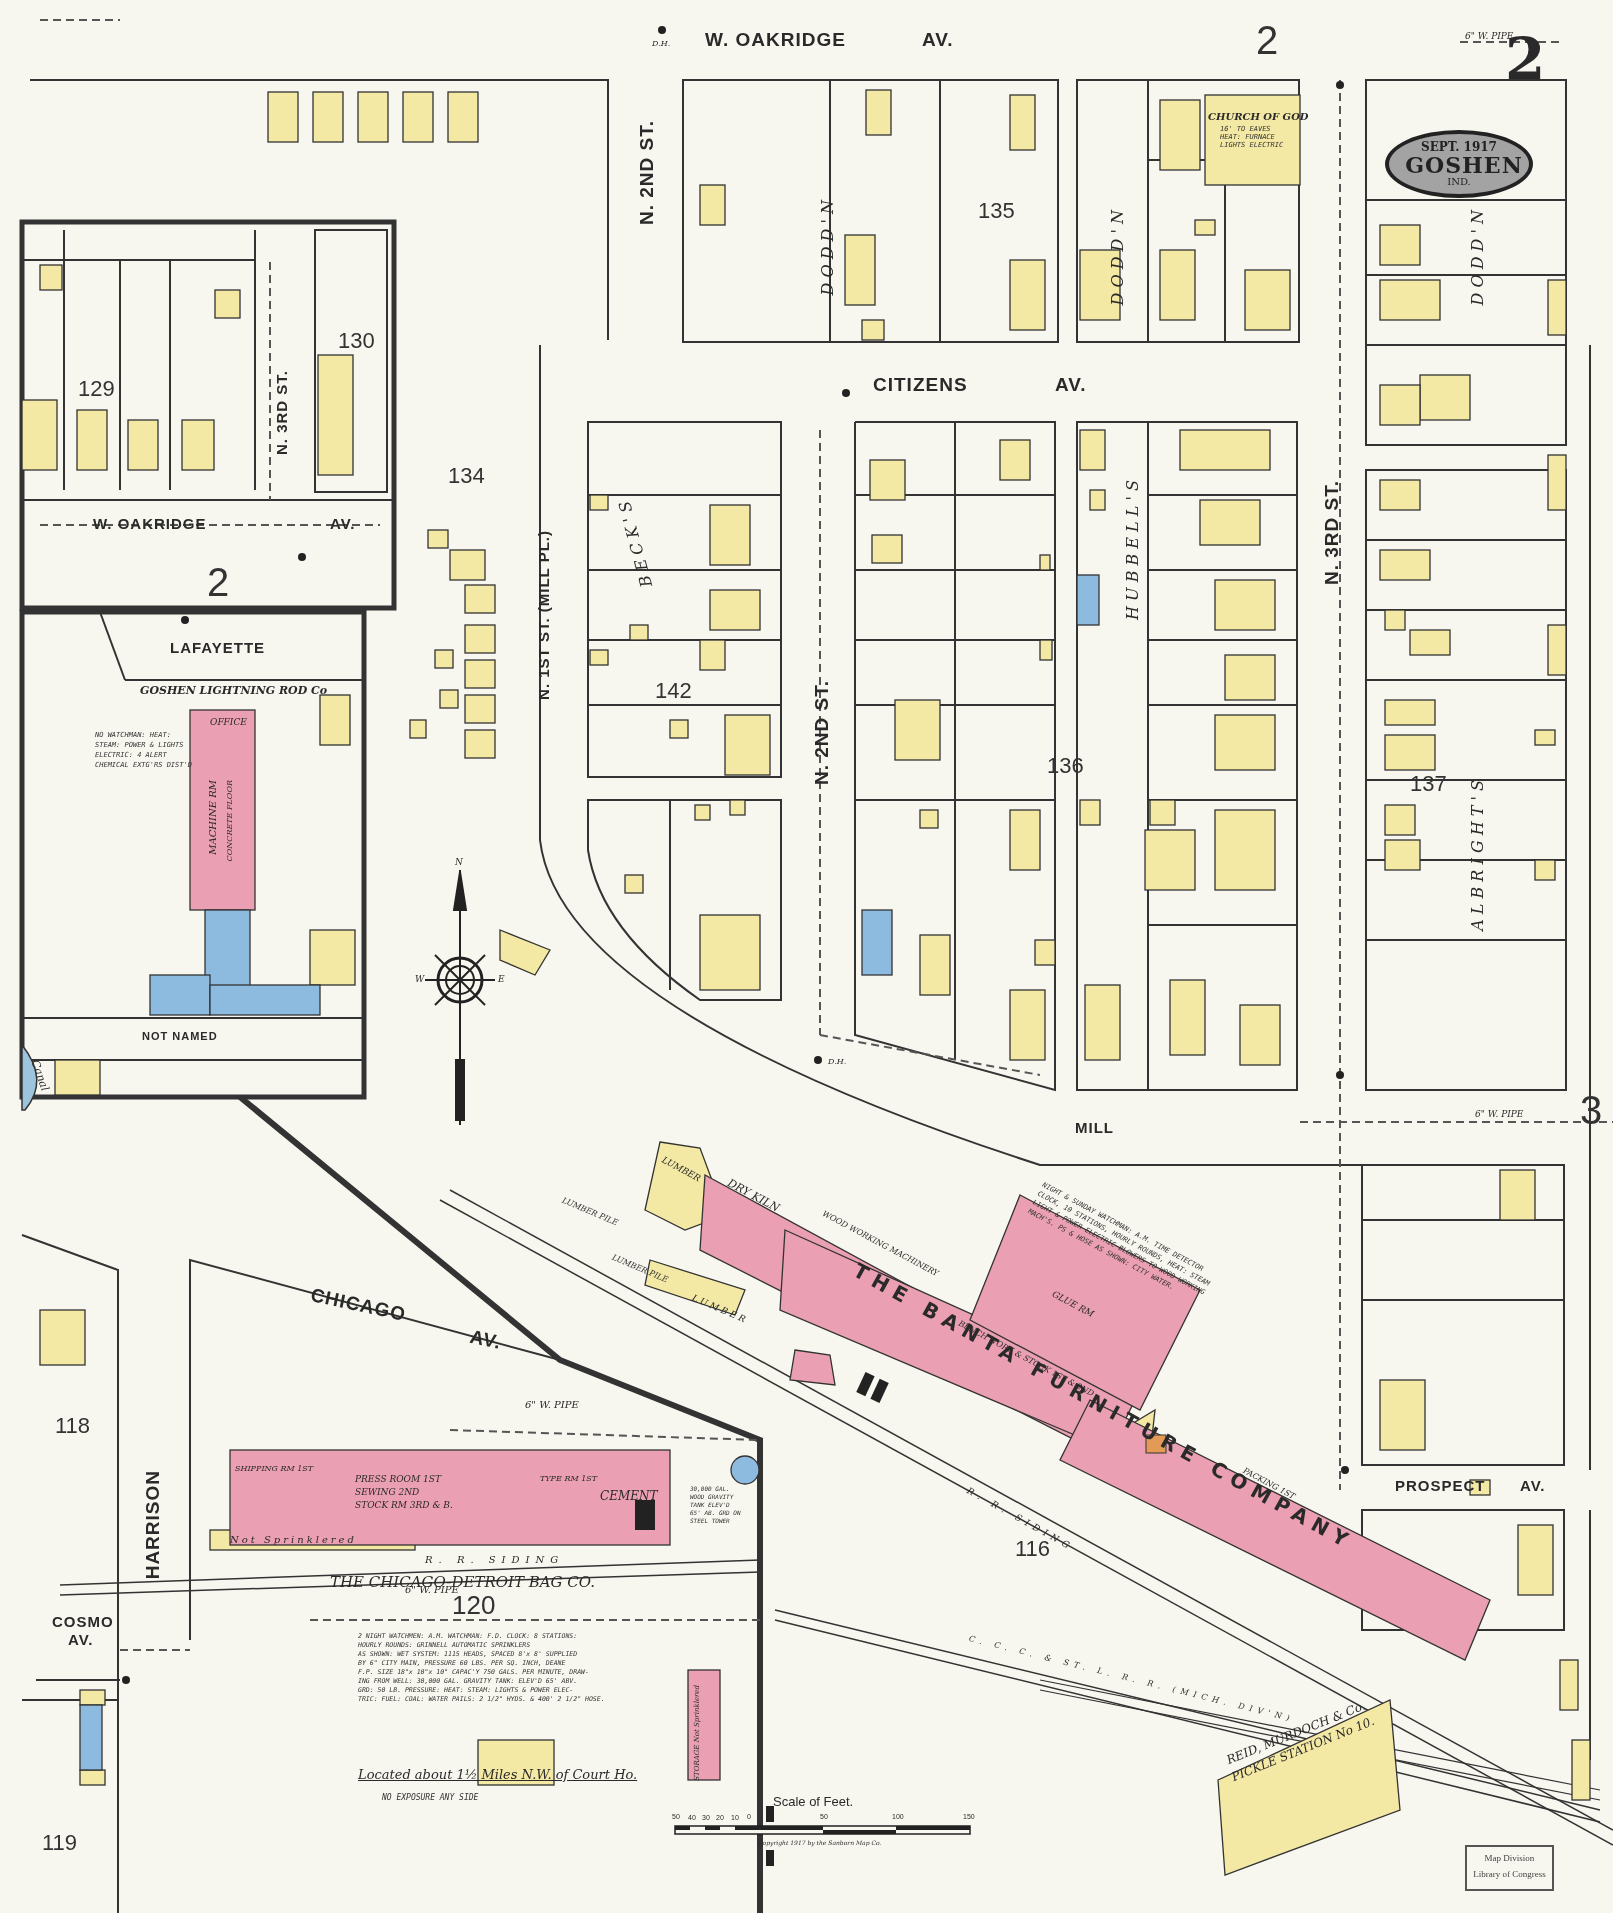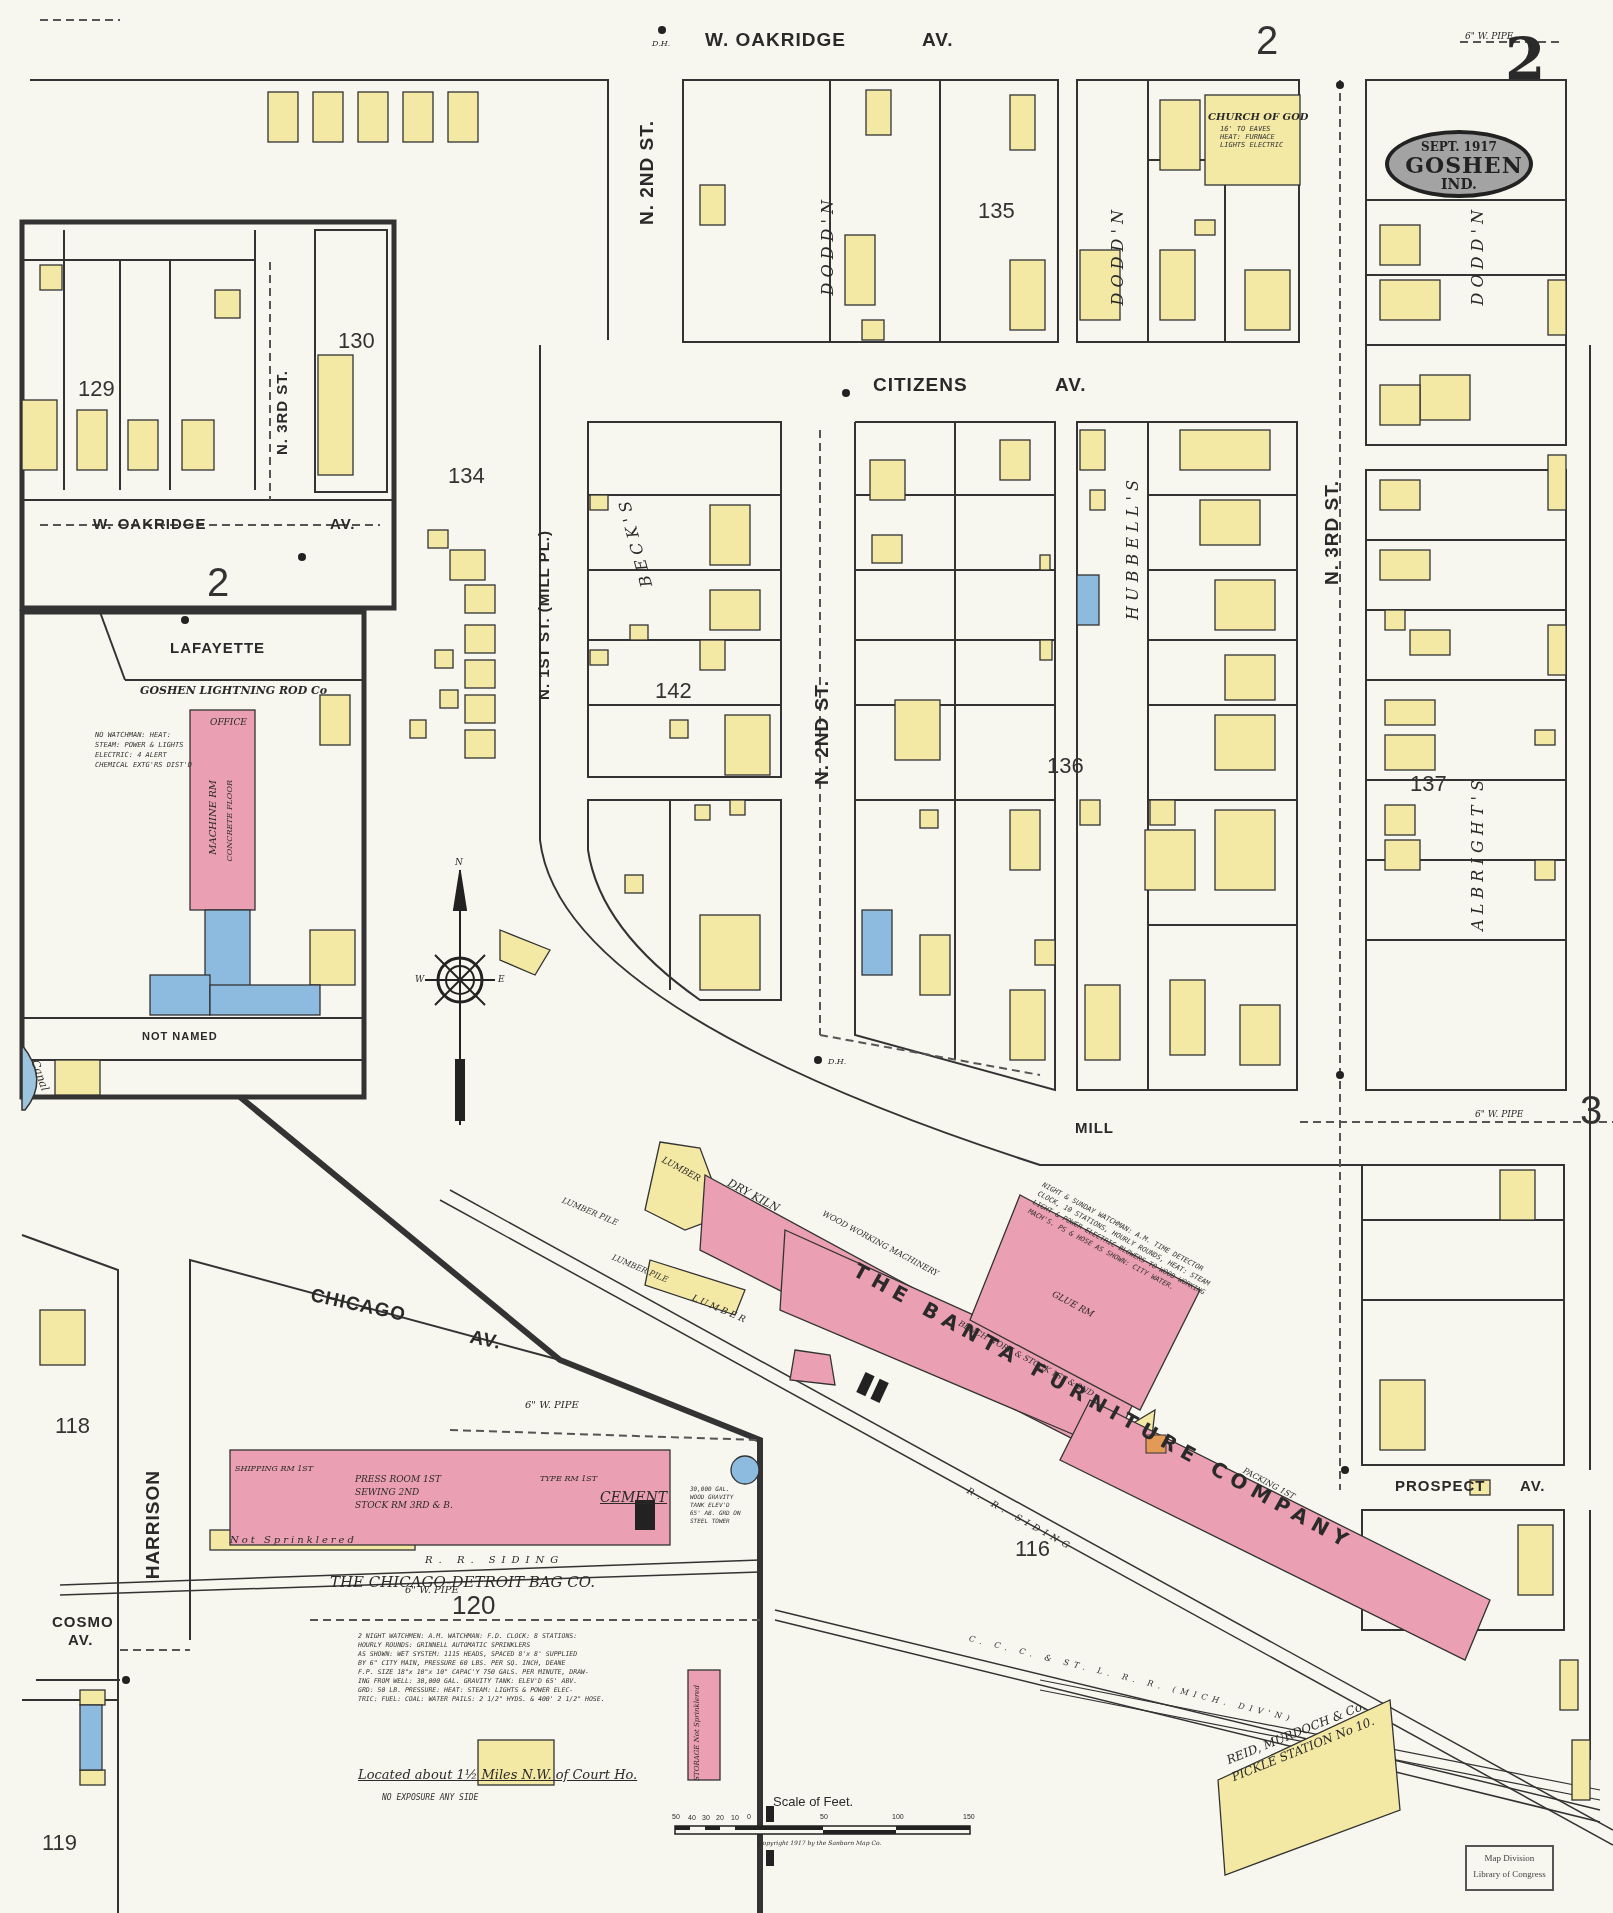--- a/index.html
+++ b/index.html
@@ -9,21 +9,21 @@
   .street{font-family:"Liberation Sans",sans-serif;font-weight:bold;font-size:19px;letter-spacing:1px;}
   .street-sm{font-family:"Liberation Sans",sans-serif;font-weight:bold;font-size:15px;letter-spacing:1px;}
   .hand{font-family:"DejaVu Serif",serif;font-style:italic;}
   .note{font-family:"DejaVu Sans Mono",monospace;font-style:italic;font-size:9px;line-height:12px;color:#333;white-space:pre;}
   .blk{font-family:"Liberation Sans",sans-serif;font-size:22px;color:#333;}
   .sheet{font-family:"Liberation Sans",sans-serif;font-size:40px;font-weight:300;color:#333;}
   .vert{writing-mode:vertical-rl;transform:rotate(180deg);}
   .oval{position:absolute;left:1385px;top:130px;width:140px;height:60px;border:4px solid #222;border-radius:50%;text-align:center;background:#a3a3a3;}
   .oval .d{font-family:"DejaVu Serif",serif;font-size:12px;font-weight:bold;margin-top:6px;}
   .oval .c{font-family:"DejaVu Serif",serif;font-size:22px;font-weight:bold;letter-spacing:1px;line-height:22px;padding-left:10px;}
-  .oval .s{font-family:"DejaVu Serif",serif;font-size:14px;font-weight:bold;}
+  .oval .s{font-family:"DejaVu Serif",serif;font-size:10px;font-weight:normal;}
   .stamp{position:absolute;left:1465px;top:1845px;width:85px;height:42px;border:2px solid #555;font-family:"Liberation Serif",serif;font-size:9px;text-align:center;color:#444;}
   .scale-title{font-family:"Liberation Sans",sans-serif;font-size:13px;}
 </style>
 </head>
 <body>
 
 <div id="map">
 <svg width="1613" height="1913" viewBox="0 0 1613 1913">
   <defs>
     <pattern id="dash" width="10" height="2" patternUnits="userSpaceOnUse">
@@ -386,21 +386,21 @@
 <div class="lbl hand" style="left:1050px;top:1300px;font-size:9px;transform:rotate(28deg);">GLUE RM</div>
 <div class="lbl hand" style="left:950px;top:1355px;font-size:8px;transform:rotate(28deg);">BENCH WORK &amp; STOCK 1ST &amp; 2ND</div>
 <div class="lbl hand" style="left:1240px;top:1480px;font-size:8px;transform:rotate(28deg);">PACKING 1ST</div>
 
 <div class="lbl hand" style="left:330px;top:1575px;font-size:15px;">THE CHICAGO-DETROIT BAG CO.</div>
 <div class="lbl hand" style="left:235px;top:1465px;font-size:8px;">SHIPPING RM 1ST</div>
 <div class="lbl hand" style="left:355px;top:1475px;font-size:9px;">PRESS ROOM 1ST</div>
 <div class="lbl hand" style="left:355px;top:1488px;font-size:9px;">SEWING 2ND</div>
 <div class="lbl hand" style="left:355px;top:1501px;font-size:9px;">STOCK RM 3RD &amp; B.</div>
 <div class="lbl hand" style="left:540px;top:1475px;font-size:8px;">TYPE RM 1ST</div>
-<div class="lbl hand" style="left:600px;top:1490px;font-size:14px;text-decoration:underline;">CEMENT</div>
+<div class="lbl hand" style="left:600px;top:1490px;font-size:12px;">CEMENT</div>
 <div class="lbl note" style="left:690px;top:1485px;font-size:6px;line-height:8px;">30,000 GAL.
 WOOD GRAVITY
 TANK ELEV'D
 65' AB. GRD ON
 STEEL TOWER</div>
 <div class="lbl hand" style="left:230px;top:1535px;font-size:10px;letter-spacing:3px;">Not Sprinklered</div>
 <div class="lbl note" style="left:358px;top:1632px;font-size:6.5px;line-height:9px;">2 NIGHT WATCHMEN: A.M. WATCHMAN: F.D. CLOCK: 8 STATIONS:
 HOURLY ROUNDS: GRINNELL AUTOMATIC SPRINKLERS
 AS SHOWN: WET SYSTEM: 1115 HEADS, SPACED 8'x 8' SUPPLIED
 BY 6" CITY MAIN, PRESSURE 60 LBS. PER SQ. INCH, DEANE

